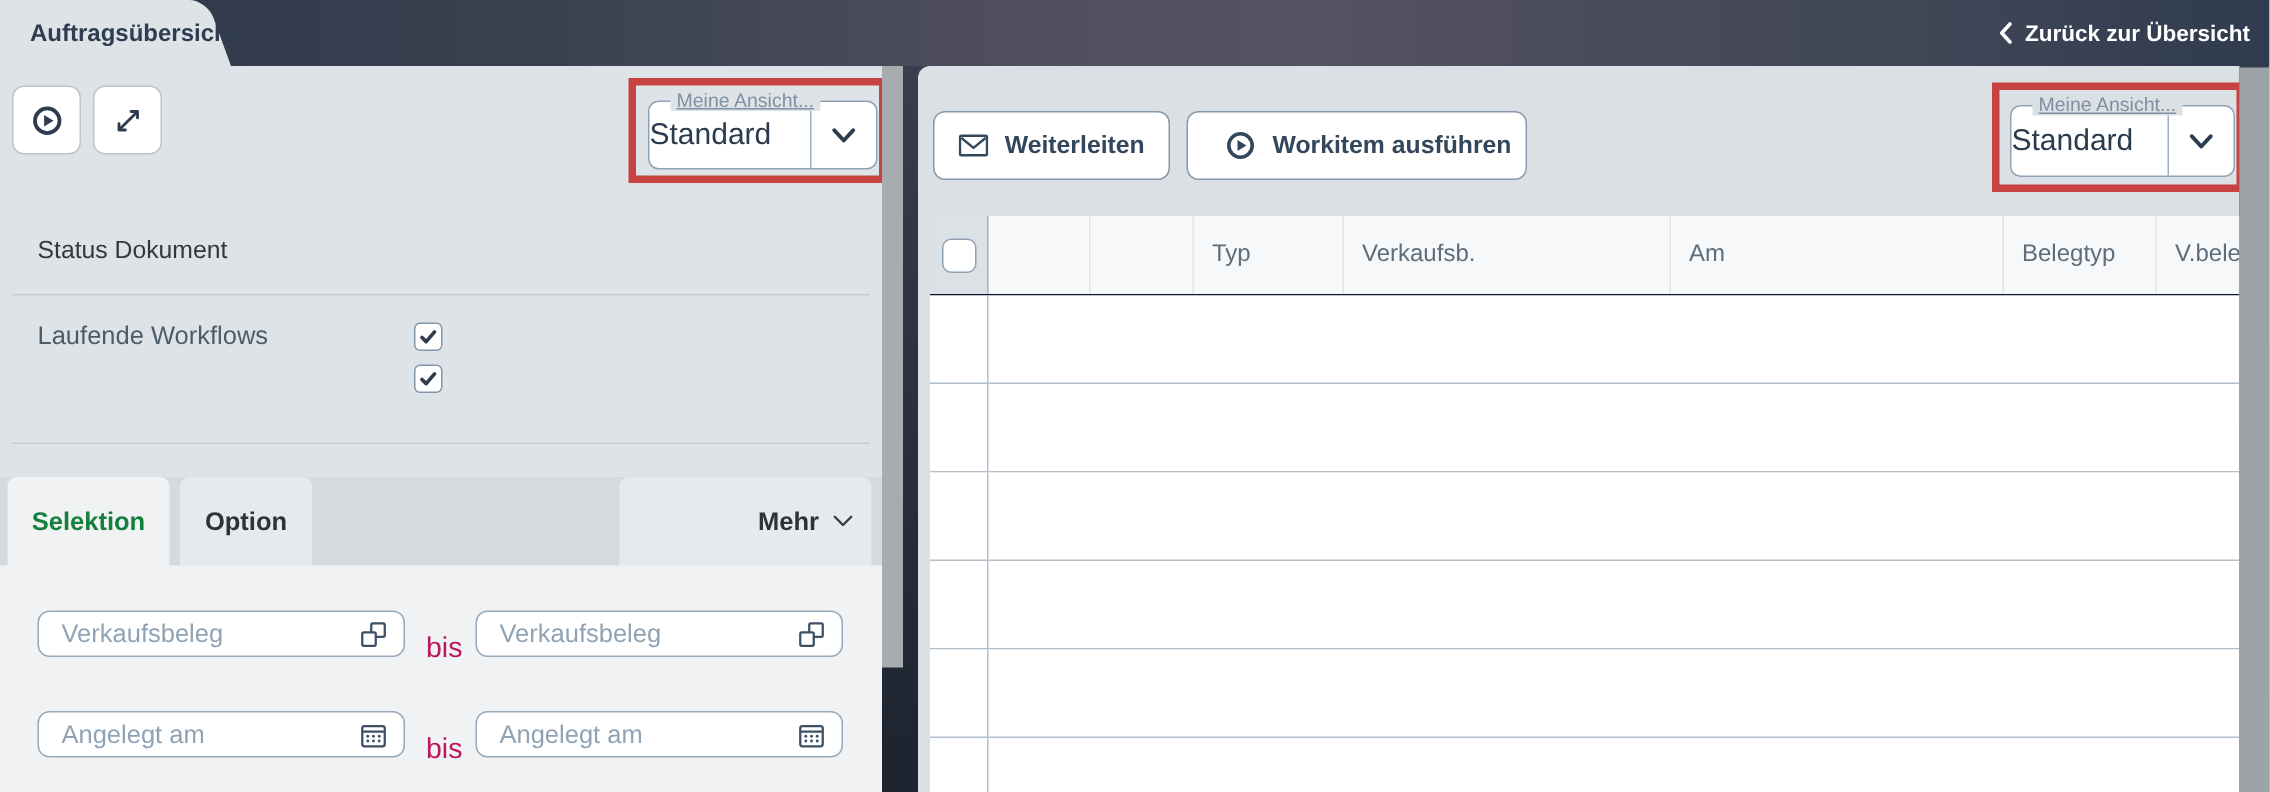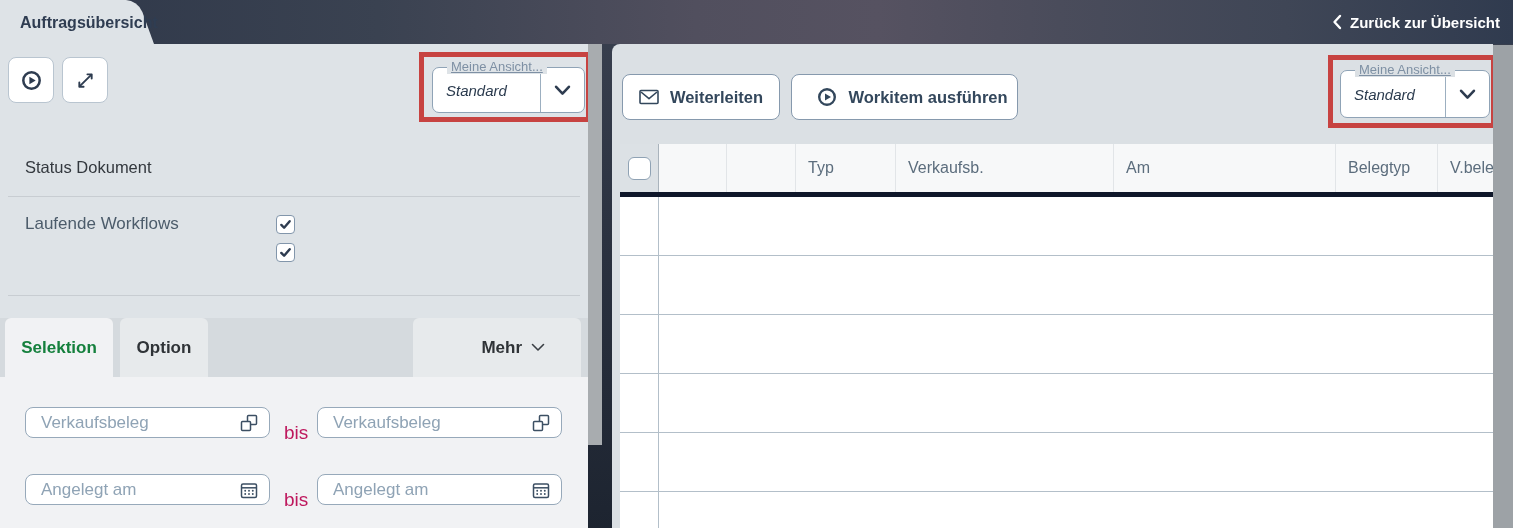--- a/index.html
+++ b/index.html
@@ -61,22 +61,22 @@
   .sq-btn.b2 { left:62px; }
 
   
   .combo { position:absolute; background:#ffffff; border:1px solid #8fa3b6; border-radius:7px; display:flex; }
   .combo .combo-label {
     position:absolute; top:-9px; left:14px; padding:0 4px; font-size:13px;
     color:#7e90a4; background:#dee3e7; white-space:nowrap;text-decoration:underline;
   }
   .right-panel .combo .combo-label { background:#dbe0e4; }
   .combo .combo-value {
-    flex:1; display:flex; align-items:center; padding-left:13px;
-    font-size:15px; color:#2b3b4e; white-space:nowrap; overflow:hidden;font-style:italic;
+    flex:1; display:flex; align-items:center; padding-left:0;
+    font-size:20px; color:#2b3b4e; white-space:nowrap; overflow:hidden;
   }
   .combo .combo-arrow {
     width:44px; border-left:1px solid #9cafc0; display:flex; align-items:center;
     justify-content:center; cursor:pointer;
   }
   .combo-left { left:432px; top:23px; width:153px; height:46px; }
   .combo-right { left:728px; top:26px; width:150px; height:48px; }
 
   .red-box { position:absolute; border:5px solid #c74341; z-index:9; pointer-events:none; }
   .red-box-left  { left:419px; top:8px;  width:172px; height:70px; }
@@ -101,21 +101,21 @@
   .tabstrip .tab {
     position:absolute; top:0; height:59px; display:flex; align-items:center; justify-content:center;
     border-top-left-radius:6px; border-top-right-radius:6px; cursor:pointer;
     font-size:17px; font-weight:bold;
   }
   .tab-selektion { left:5px; width:108px; background:#f1f2f4; color:#15803d; }
   .tab-option { left:120px; width:88px; background:#e7eaec; color:#2f3337; }
   .more-btn {
     position:absolute; top:0; right:7px; width:168px; height:59px; background:#e7eaec;
     border-top-left-radius:6px; border-top-right-radius:6px; display:flex; align-items:center;
-    justify-content:flex-end; padding-right:36px; gap:9px; cursor:pointer;
+    justify-content:flex-end; padding-right:12px; gap:9px; cursor:pointer;
     font-size:17px; font-weight:bold; color:#2f3337;
   }
   .filter-area { position:absolute; left:0; top:333px; width:588px; height:151px; background:#f1f2f4; }
 
   
   .field-row { position:absolute; left:0; width:588px; height:48px; }
   .field-row.fr1 { top:30px; } .field-row.fr2 { top:97px; }
   .field {
     position:absolute; top:0; width:245px; height:31px; background:#fff;
     border:1.5px solid #97a9ba; border-radius:8px;
@@ -133,21 +133,21 @@
   .action-btn {
     position:absolute; top:30px; height:46px; background:#fff; border:1px solid #8699ad;
     border-radius:8px; display:flex; align-items:center; justify-content:center; gap:11px;
     font-size:16.5px; font-weight:bold; color:#33475c; cursor:pointer;
   }
   .btn-forward { left:10px; width:158px; }
   .btn-execute { left:179px; width:227px;padding-left:16px; }
 
   
   .wtable { position:absolute; left:8px; top:100px; width:873px; }
-  .thead { display:flex; height:53px; background:#f7f8f9; border-bottom:5px solid #0f172a; }
+  .thead { display:flex; height:53px; background:#f7f8f9; border-bottom:1px solid #0f172a; }
   .th {
     display:flex; align-items:center; padding-left:12px; font-size:16px; color:#5c6d7d;
     border-right:1px solid #e2e5e8; white-space:nowrap; overflow:hidden; cursor:pointer;
   }
   .th.c0 { width:39px; background:#dce1e5; border-right:1px solid #a9b3bc; padding-left:0; justify-content:center; }
   .th.c1 { width:68px; } .th.c2 { width:69px; } .th.c3 { width:100px; }
   .th.c4 { width:218px; } .th.c5 { width:222px; } .th.c6 { width:102px; }
   .th.c7 { flex:1; border-right:none; }
   .th-checkbox {
     width:23px; height:23px; background:#fff; border:1.5px solid #8fa2b4; border-radius:6px;

